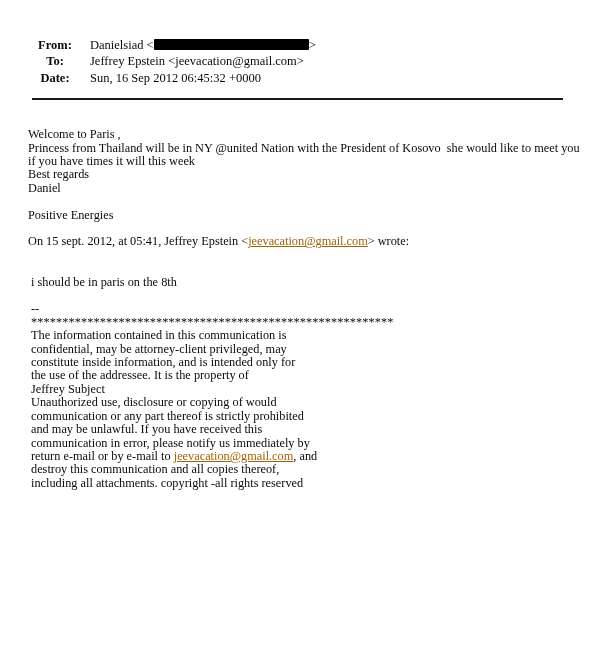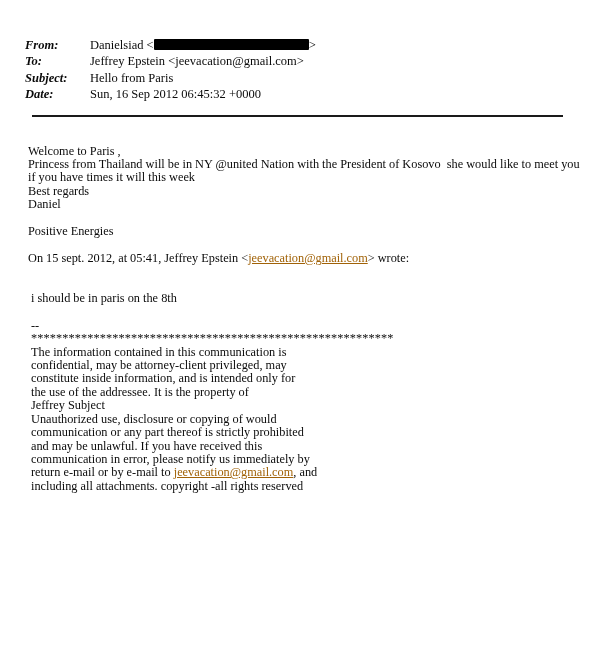--- a/index.html
+++ b/index.html
@@ -21,23 +21,22 @@
     margin: 37px 0 0 25px;
   }
   .header-row {
     display: flex;
     font-size: 12.5px;
     line-height: 16.4px;
     white-space: pre;
   }
   .header-label {
     width: 60px;
-    text-align: left;
+    text-align: center;
     font-weight: bold;
-    font-style: italic;
   }
   .header-value {
     margin-left: 5px;
     white-space: pre;
   }
   .redaction-bar {
     display: inline-block;
     width: 155px;
     height: 11px;
     background: #000000;
@@ -80,24 +79,20 @@
   <div class="header">
     <div class="header-row">
       <span class="header-label">From:</span>
       <span class="header-value"><span>Danielsiad &lt;</span><span class="redaction-bar"></span><span>&gt;</span></span>
     </div>
     <div class="header-row">
       <span class="header-label">To:</span>
       <span class="header-value">Jeffrey Epstein &lt;jeevacation@gmail.com&gt;</span>
     </div>
     <div class="header-row">
-      <span class="header-label">Subject:</span>
-      <span class="header-value">Hello from Paris</span>
-    </div>
-    <div class="header-row">
       <span class="header-label">Date:</span>
       <span class="header-value">Sun, 16 Sep 2012 06:45:32 +0000</span>
     </div>
   </div>
 
   <div class="rule"></div>
 
   <div class="body">
     <div class="line">Welcome to Paris ,</div>
     <div class="line">Princess from Thailand will be in NY @united Nation with the President of Kosovo  she would like to meet you</div>
@@ -119,16 +114,17 @@
     <div class="line disclaimer">constitute inside information, and is intended only for</div>
     <div class="line disclaimer">the use of the addressee. It is the property of</div>
     <div class="line disclaimer">Jeffrey Subject</div>
     <div class="line disclaimer">Unauthorized use, disclosure or copying of would</div>
     <div class="line disclaimer">communication or any part thereof is strictly prohibited</div>
     <div class="line disclaimer">and may be unlawful. If you have received this</div>
     <div class="line disclaimer">communication in error, please notify us immediately by</div>
 
     <div class="line disclaimer"><span>return e-mail or by e-mail to </span><a class="email-link">jeevacation@gmail.com</a><span>, and</span></div>
 
+    <div class="line disclaimer">destroy this communication and all copies thereof,</div>
     <div class="line disclaimer">including all attachments. copyright -all rights reserved</div>
   </div>
 
 </div>
 
 </body></html>

